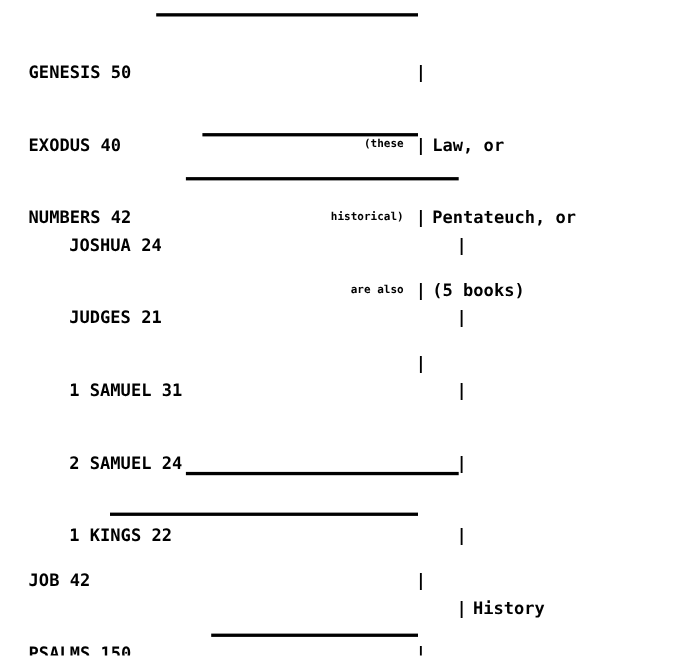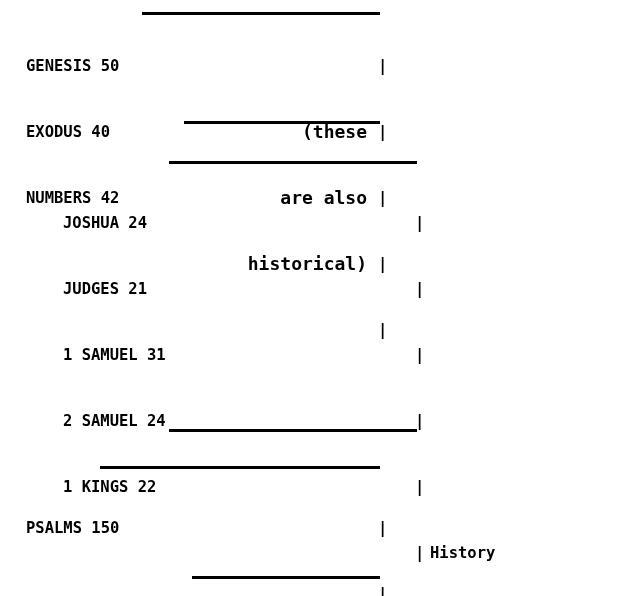--- a/index.html
+++ b/index.html
@@ -45,21 +45,21 @@
     white-space: pre;
   }
 
   
   .note {
     position: absolute;
     top: 0;
     left: 0;
     width: 355px;
     text-align: right;
-    font-size: 18px;
+    font-size: 10px;
     font-weight: bold;
     line-height: 22px;
     white-space: pre;
   }
   .note-row { height: 22px; }
 
   
   .bars {
     position: absolute;
     left: 366px;
@@ -100,35 +100,38 @@
 
     <div class="booklist" style="top:11px;">
       <div class="book-row">GENESIS 50</div>
       <div class="book-row">EXODUS 40</div>
       <div class="book-row">NUMBERS 42</div>
     </div>
 
     <div class="note" style="top:11px;">
       <div class="note-row"></div>
       <div class="note-row">(these</div>
+      <div class="note-row">historical)</div>
       <div class="note-row">are also</div>
-      <div class="note-row">historical)</div>
       <div class="note-row"></div>
     </div>
 
     <div class="bars" style="top:11px;">
       <div class="bar-row">|</div>
       <div class="bar-row">|</div>
       <div class="bar-row">|</div>
       <div class="bar-row">|</div>
       <div class="bar-row">|</div>
     </div>
 
     <div class="category" style="top:11px;">
       <div class="category-row"></div>
+      <div class="category-row">Law, or</div>
+      <div class="category-row">Pentateuch, or</div>
+      <div class="category-row">(5 books)</div>
     </div>
 
     <div class="rule" style="left:172px; top:121px; width:196px;"></div>
   </div>
 
   <div class="section" style="top:150px;height:290px;margin-left:37px;">
 
     <div class="rule" style="left:120px; top:11px; width:248px;"></div>
 
     <div class="booklist" style="top:18px;">
@@ -176,20 +179,21 @@
     </div>
 
     <div class="rule" style="left:120px; top:279px; width:248px;"></div>
   </div>
 
   <div class="section" style="top:455px;height:141px;">
 
     <div class="rule" style="left:88px; top:11px; width:280px;"></div>
 
     <div class="booklist" style="top:18px;">
+      <div class="book-row">JOB 42</div>
       <div class="book-row">PSALMS 150</div>
       
       
       
     </div>
 
     <div class="bars" style="top:18px;">
       <div class="bar-row">|</div>
       <div class="bar-row">|</div>
       

